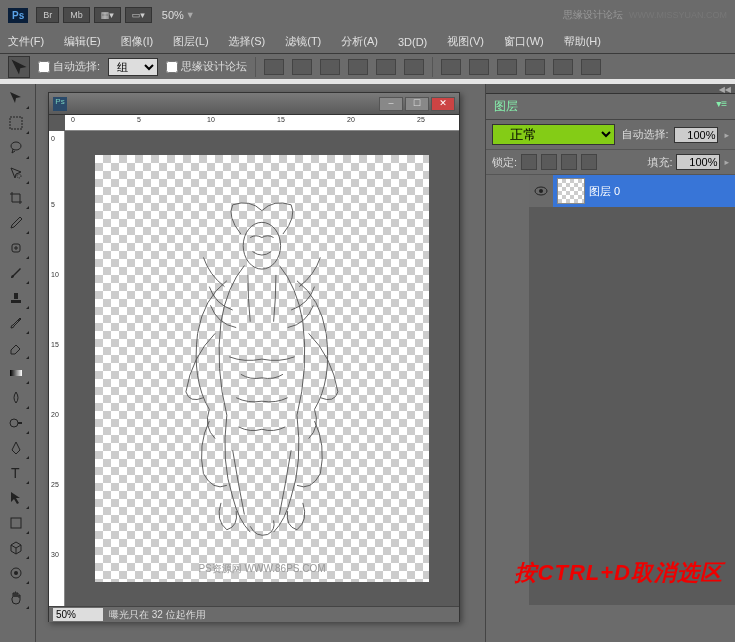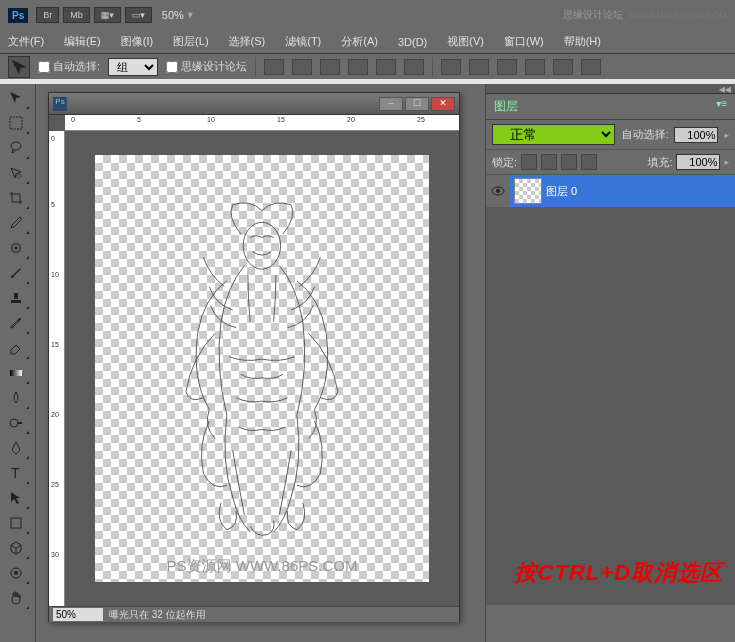--- a/index.html
+++ b/index.html
@@ -46,40 +46,40 @@
 .doc-body { display: flex; height: 475px; }
 .canvas { flex: 1; position: relative; overflow: hidden; }
 .transparency { position: absolute; inset: 0; background-image: 
   linear-gradient(45deg, #ccc 25%, transparent 25%), 
   linear-gradient(-45deg, #ccc 25%, transparent 25%), 
   linear-gradient(45deg, transparent 75%, #ccc 75%), 
   linear-gradient(-45deg, transparent 75%, #ccc 75%);
   background-size: 16px 16px; background-position: 0 0, 0 8px, 8px -8px, -8px 0px; background-color: #fff; margin: 24px 30px; }
 .artwork { position: absolute; inset: 24px 30px; display: flex; align-items: center; justify-content: center; }
 .artwork svg { width: 70%; height: 85%; }
-.canvas-wm { position: absolute; bottom: 30px; left: 50%; transform: translateX(-50%); font-size: 15px; color: #999; }
+.canvas-wm { position: absolute; bottom: 30px; left: 50%; transform: translateX(-50%); font-size: 10px; color: #999; }
 
 .doc-status { height: 16px; background: #6b6b6b; display: flex; align-items: center; font-size: 10px; color: #ddd; padding: 0 4px; border-top: 1px solid #444; }
 .status-zoom { width: 50px; background: #ddd; color: #000; padding: 1px 3px; margin-right: 6px; }
 
 .panels { width: 250px; background: #6b6b6b; border-left: 1px solid #444; }
 .panel-hdr { height: 10px; background: #5a5a5a; border-bottom: 1px solid #333; position: relative; }
 .panel-collapse { position: absolute; right: 4px; top: 1px; font-size: 8px; color: #aaa; cursor: pointer; }
 .layers-panel { background: #6b6b6b; }
 .panel-tab { background: #6b6b6b; padding: 4px 8px; font-size: 12px; color: #86efac; border-bottom: 1px solid #444; display: flex; }
 .panel-tab span { cursor: pointer; }
 .panel-menu { margin-left: auto; cursor: pointer; font-size: 10px; }
 .blend-row { display: flex; align-items: center; padding: 4px 6px; gap: 6px; font-size: 11px; color: #ddd; border-bottom: 1px solid #555; }
 .blend-select { background: #84cc16; border: 1px solid #333; flex: 1; padding: 1px 13px; color: #000; }
 .opacity-lbl {}
 .opacity-val { background: #ccc; border: 1px solid #333; width: 44px; padding: 1px 2px; color: #000; text-align: right; }
 .lock-row { display: flex; align-items: center; padding: 4px 6px; gap: 4px; font-size: 11px; color: #ddd; border-bottom: 1px solid #555; }
 .lock-icon { width: 16px; height: 16px; background: #5a5a5a; border: 1px solid #444; cursor: pointer; }
 .lock-sp { flex: 1; }
-.layer-list { background: #5a5a5a; height: 430px; }
+.layer-list { background: #5a5a5a; height: 430px; margin-left: 43px; }
 .layer-row { display: flex; align-items: center; height: 32px; background: #3875d7; color: #fff; font-size: 11px; }
 .layer-vis { width: 24px; background: #6a6a6a; height: 32px; display: flex; align-items: center; justify-content: center; cursor: pointer; }
 .layer-thumb { width: 28px; height: 26px; margin: 0 4px; border: 1px solid #888; background-image: 
   linear-gradient(45deg, #ccc 25%, transparent 25%), 
   linear-gradient(-45deg, #ccc 25%, transparent 25%), 
   linear-gradient(45deg, transparent 75%, #ccc 75%), 
   linear-gradient(-45deg, transparent 75%, #ccc 75%);
   background-size: 8px 8px; background-position: 0 0, 0 4px, 4px -4px, -4px 0px; background-color: #fff; }
 .layer-name { }
 

